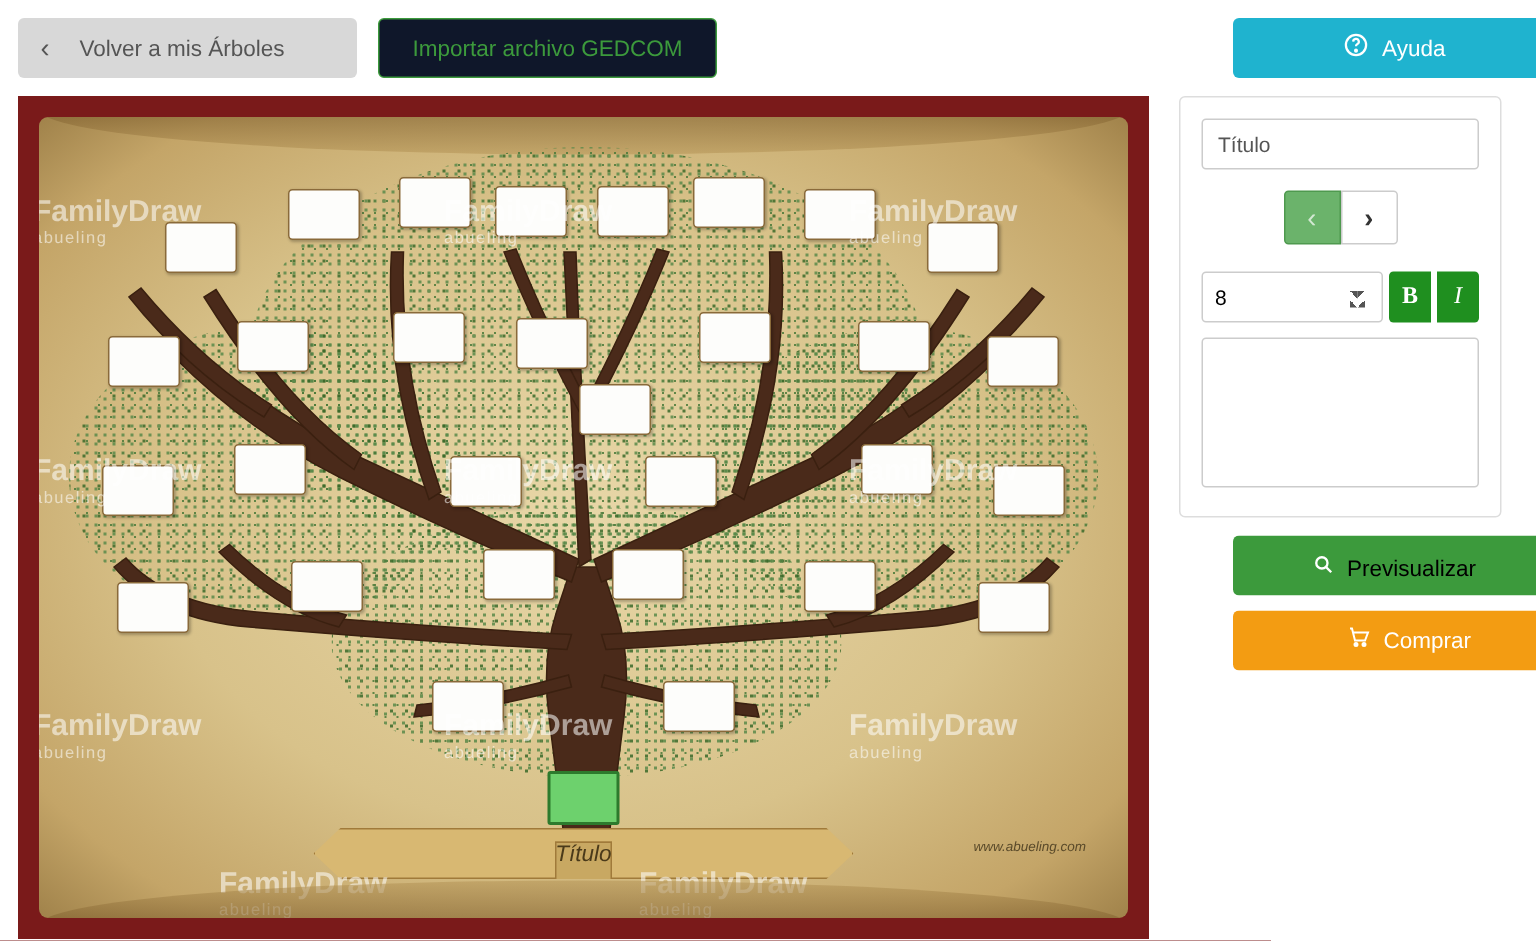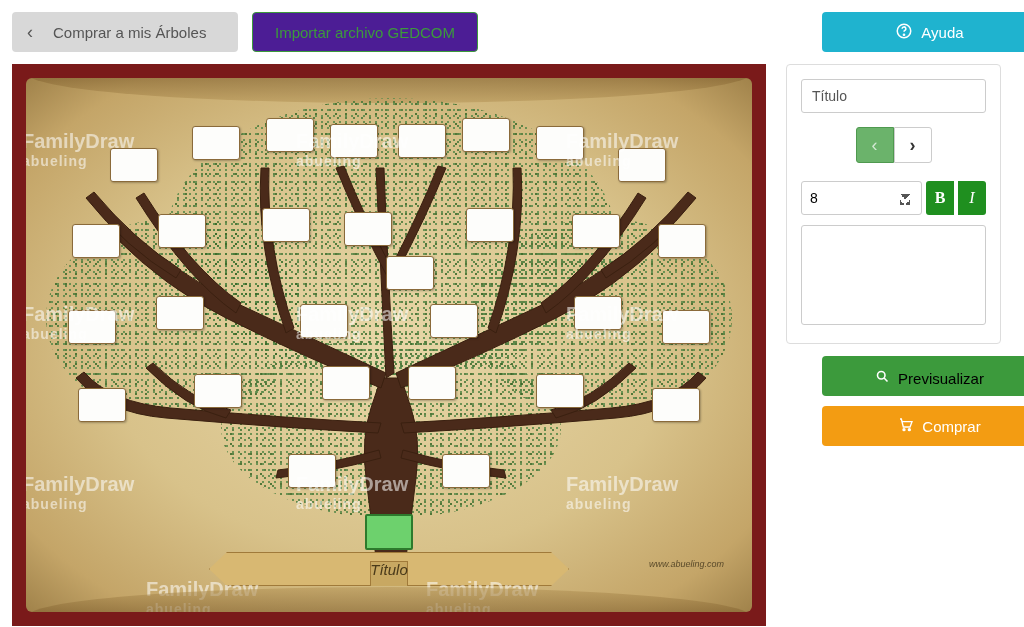--- a/index.html
+++ b/index.html
@@ -37,21 +37,21 @@
     }
     .btn-back {
       background: #d8d8d8;
       color: #555;
       width: 226px;
       justify-content: flex-start;
       padding-left: 14px;
     }
     .btn-back .chev { font-size: 18px; margin-right: 12px; }
     .btn-outline-green {
-      background: #4c1d95;
+      background: #0f172a;
       color: #3c9a3c;
       border: 1px solid #3c9a3c;
       width: 226px;
     }
     .btn-block { width: 100%; margin-left: 36px; }
     .btn-help {
       background: #1fb3cf;
       color: #fff;
       font-weight: 500;
     }
@@ -148,21 +148,21 @@
     }
 
     .watermark {
       position: absolute;
       color: rgba(255,255,255,0.55);
       font-weight: bold;
       font-size: 20px;
       pointer-events: none;
       font-family: Arial, sans-serif;
     }
-    .wm-sub { font-size: 14px; font-weight: bold; display:block; letter-spacing:1px;}
+    .wm-sub { font-size: 11px; font-weight: normal; display:block; letter-spacing:1px;}
 
     
     .panel {
       background: #fff;
       border: 1px solid #ddd;
       border-radius: 4px;
       margin-top: 12px;
       padding: 14px;
     }
     .title-input {
@@ -260,21 +260,21 @@
     }
   </style>
 </head>
 <body>
 
 <div class="container">
   <div class="left-col">
     <div class="top-buttons">
       <button class="btn btn-back">
         <span class="chev">‹</span>
-        <span>Comprar a mis Árboles</span>
+        <span>Volver a mis Árboles</span>
       </button>
       <button class="btn btn-outline-green">
         <span>Importar archivo GEDCOM</span>
       </button>
     </div>
 
     <div class="canvas-wrap">
       <div class="parchment">
 
         <div class="foliage" style="width:450px;height:280px;left:140px;top:20px;"></div>

